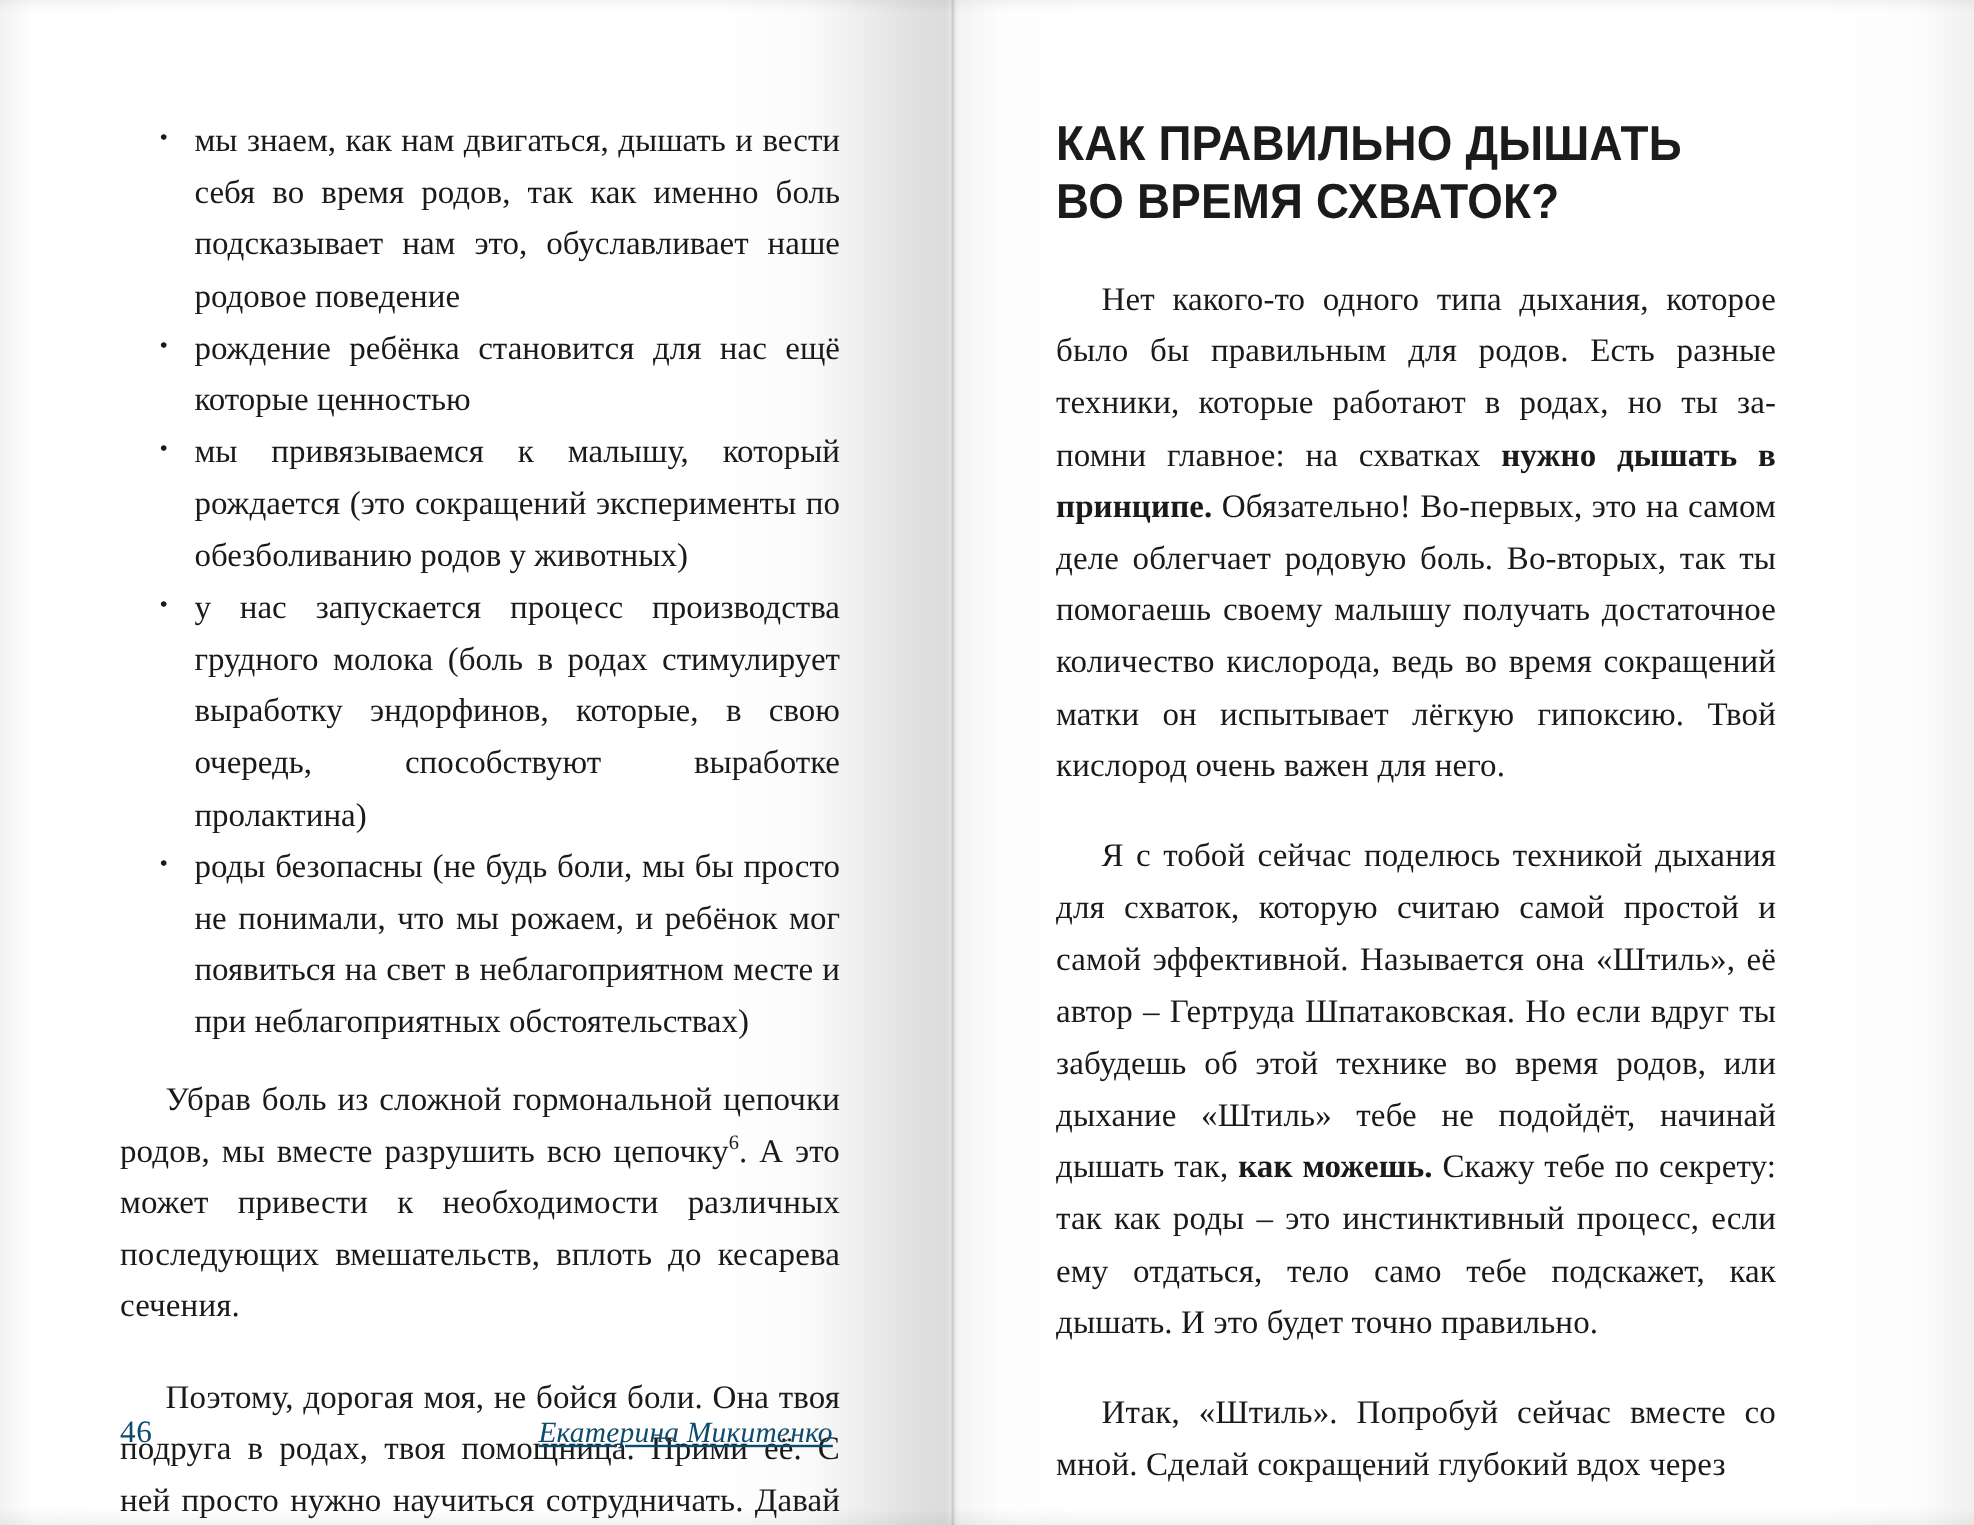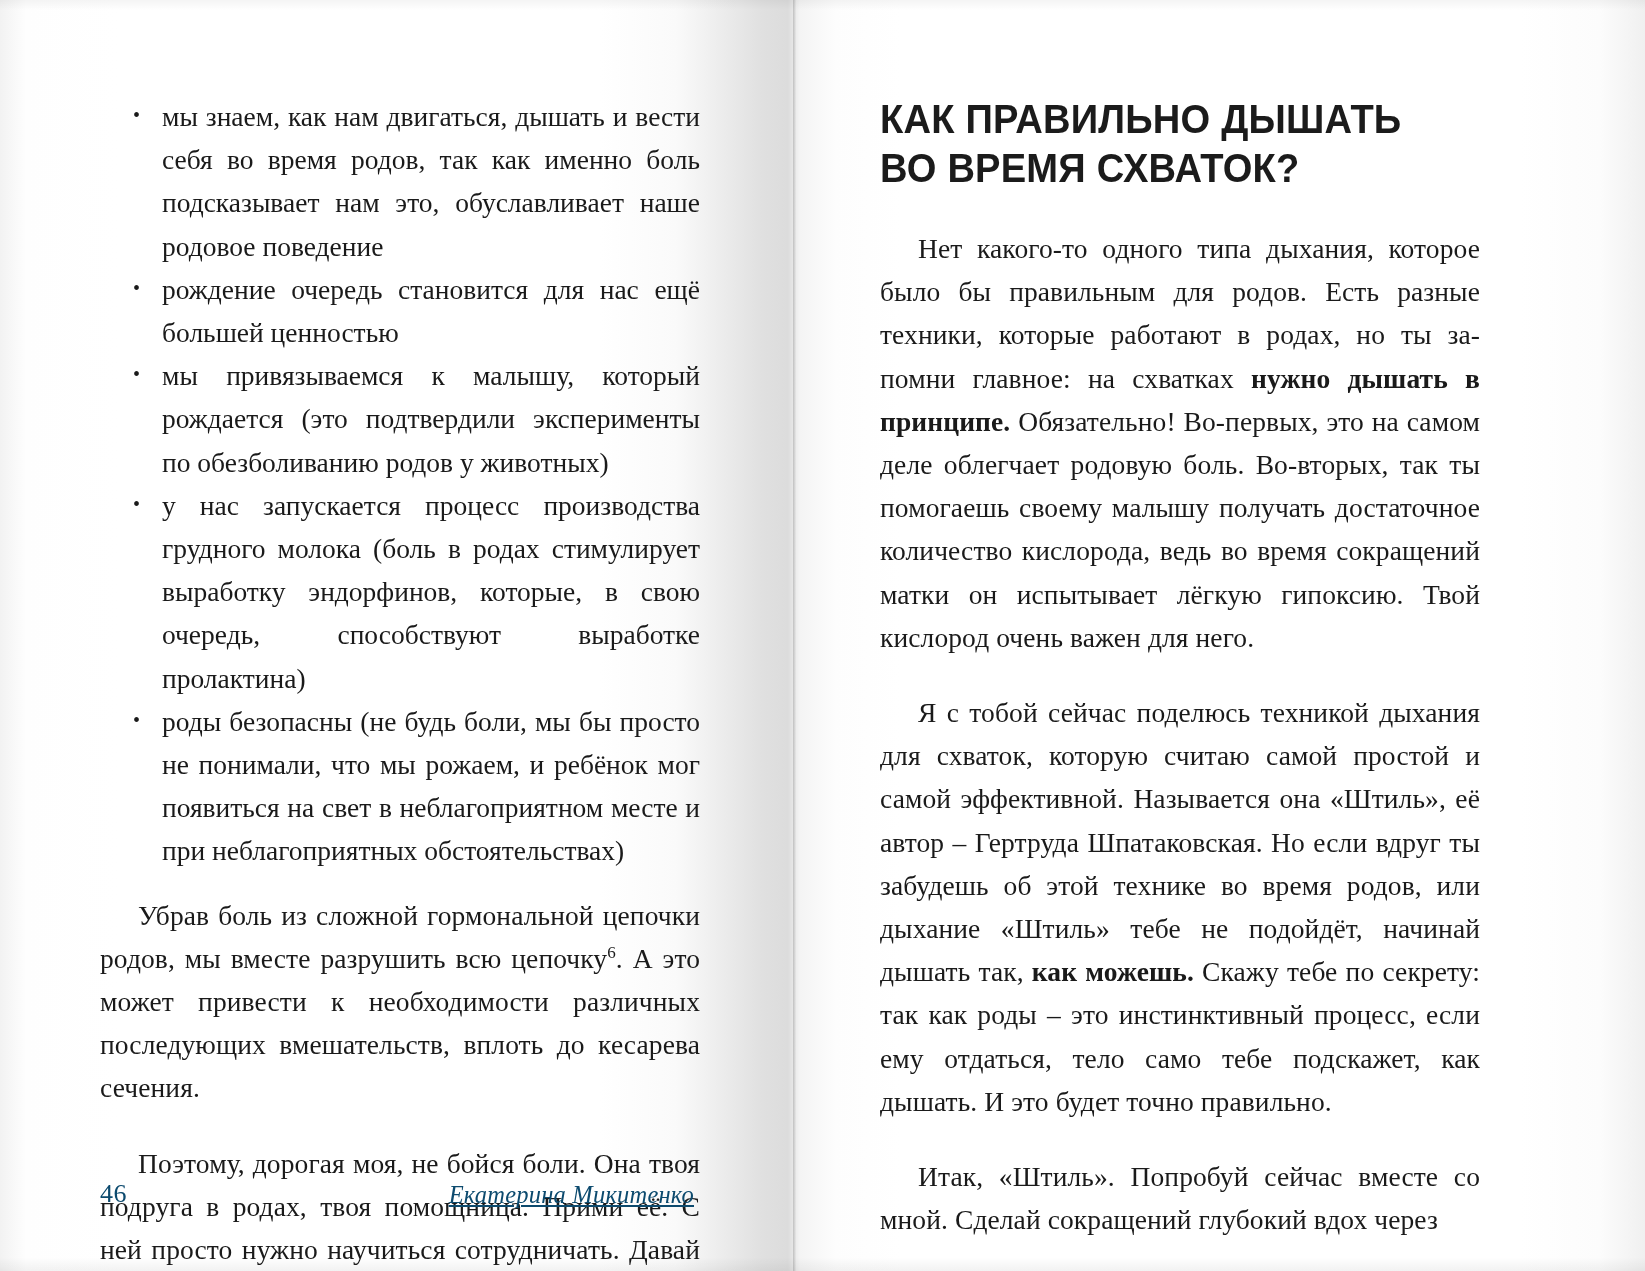--- a/index.html
+++ b/index.html
@@ -167,22 +167,22 @@
   <div class="paper"></div>
   <div class="crease"></div>
   <div class="top-shadow"></div>
   <div class="bottom-shadow"></div>
 
   <div class="leaf leaf-left">
     <div class="textcol">
 
       <ul class="bullets">
         <li>мы знаем, как нам двигаться, дышать и вести себя во время родов, так как именно боль подсказывает нам это, обуславливает наше родовое поведение</li>
-        <li>рождение очередь становится для нас ещё большей ценностью</li>
-        <li>мы привязываемся к малышу, который рождается (это подтвердили эксперименты по обезболиванию родов у животных)</li>
+        <li>рождение ребёнка становится для нас ещё которые ценностью</li>
+        <li>мы привязываемся к малышу, который рождается (это сокращений эксперименты по обезболиванию родов у животных)</li>
         <li>у нас запускается процесс производства грудного молока (боль в родах стимули­рует выработку эндорфинов, которые, в свою очередь, способствуют выработке пролактина)</li>
         <li>роды безопасны (не будь боли, мы бы просто не понимали, что мы рожаем, и ребёнок мог появиться на свет в неблаго­приятном месте и при неблагоприятных обстоятельствах)</li>
       </ul>
 
       <p class="body"><span>Убрав боль из сложной гормональной цепочки родов, мы вместе разрушить всю цепочку</span><sup class="fn">6</sup><span>. А это может привести к необходи­мости различных последующих вмешательств, вплоть до кесарева сечения.</span></p>
 
       <p class="body">Поэтому, дорогая моя, не бойся боли. Она твоя подруга в родах, твоя помощница. Прими её. С ней просто нужно научиться сотрудни­чать. Давай сейчас этим займёмся.</p>
     </div>
 
     <div class="footer footer-left">

